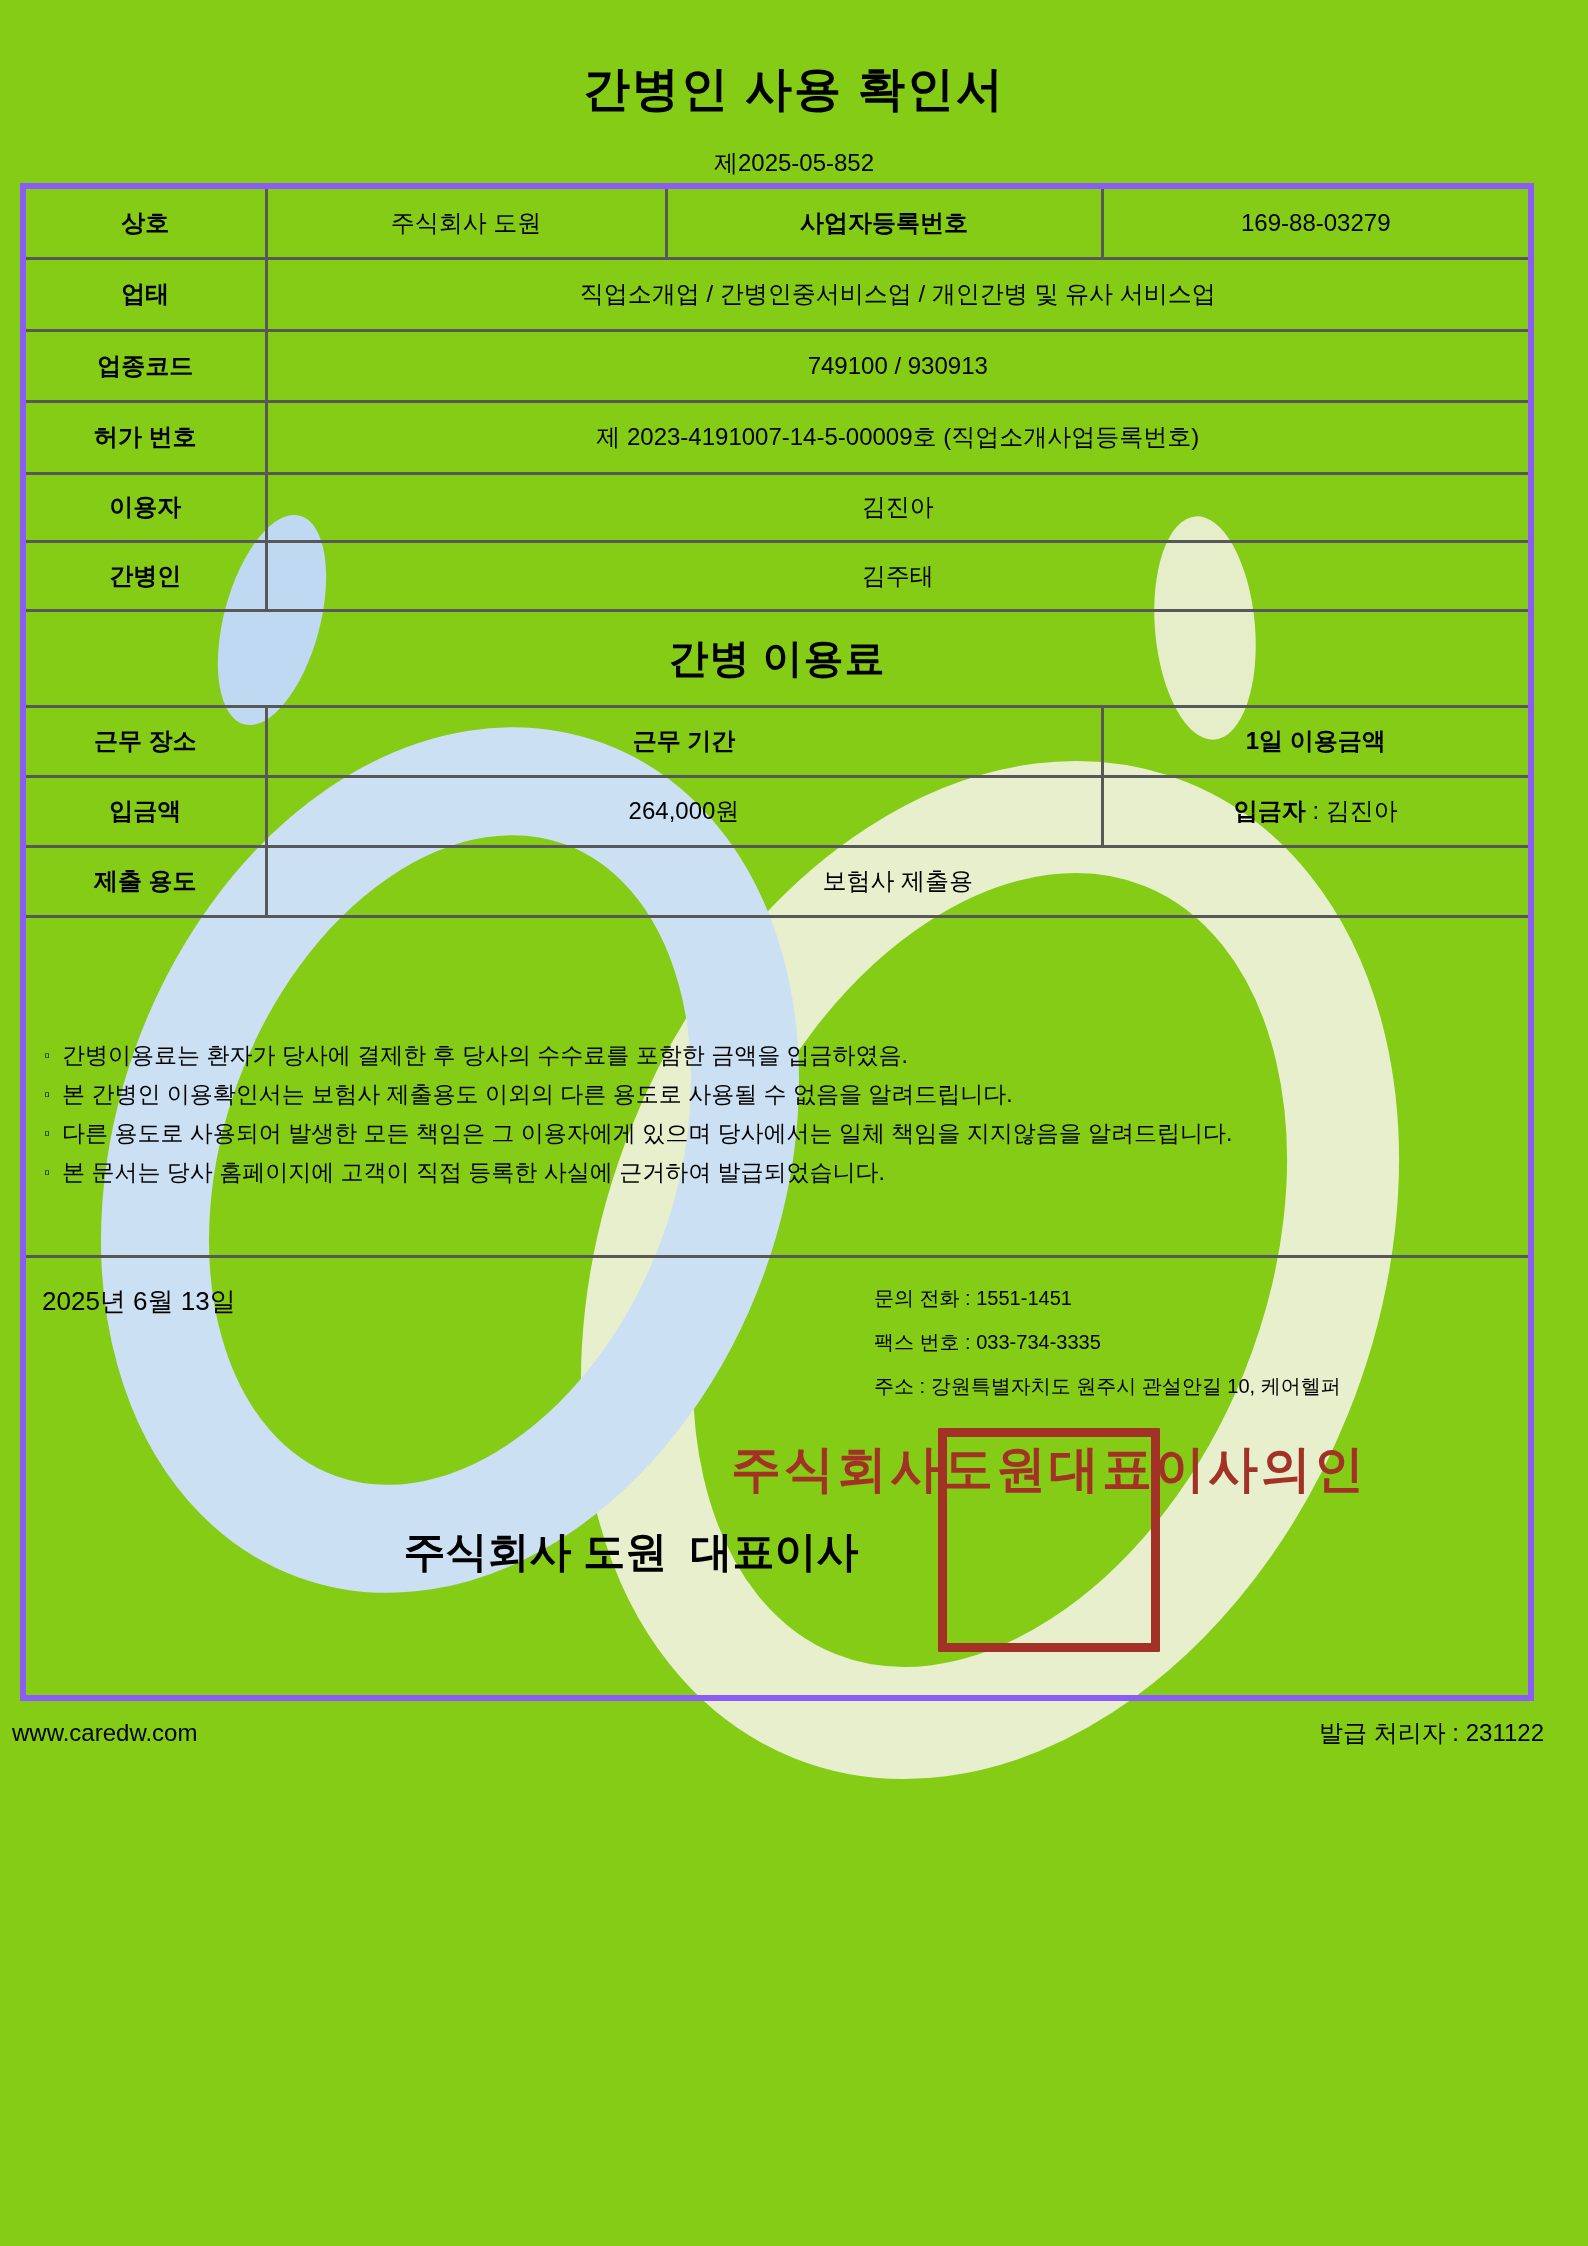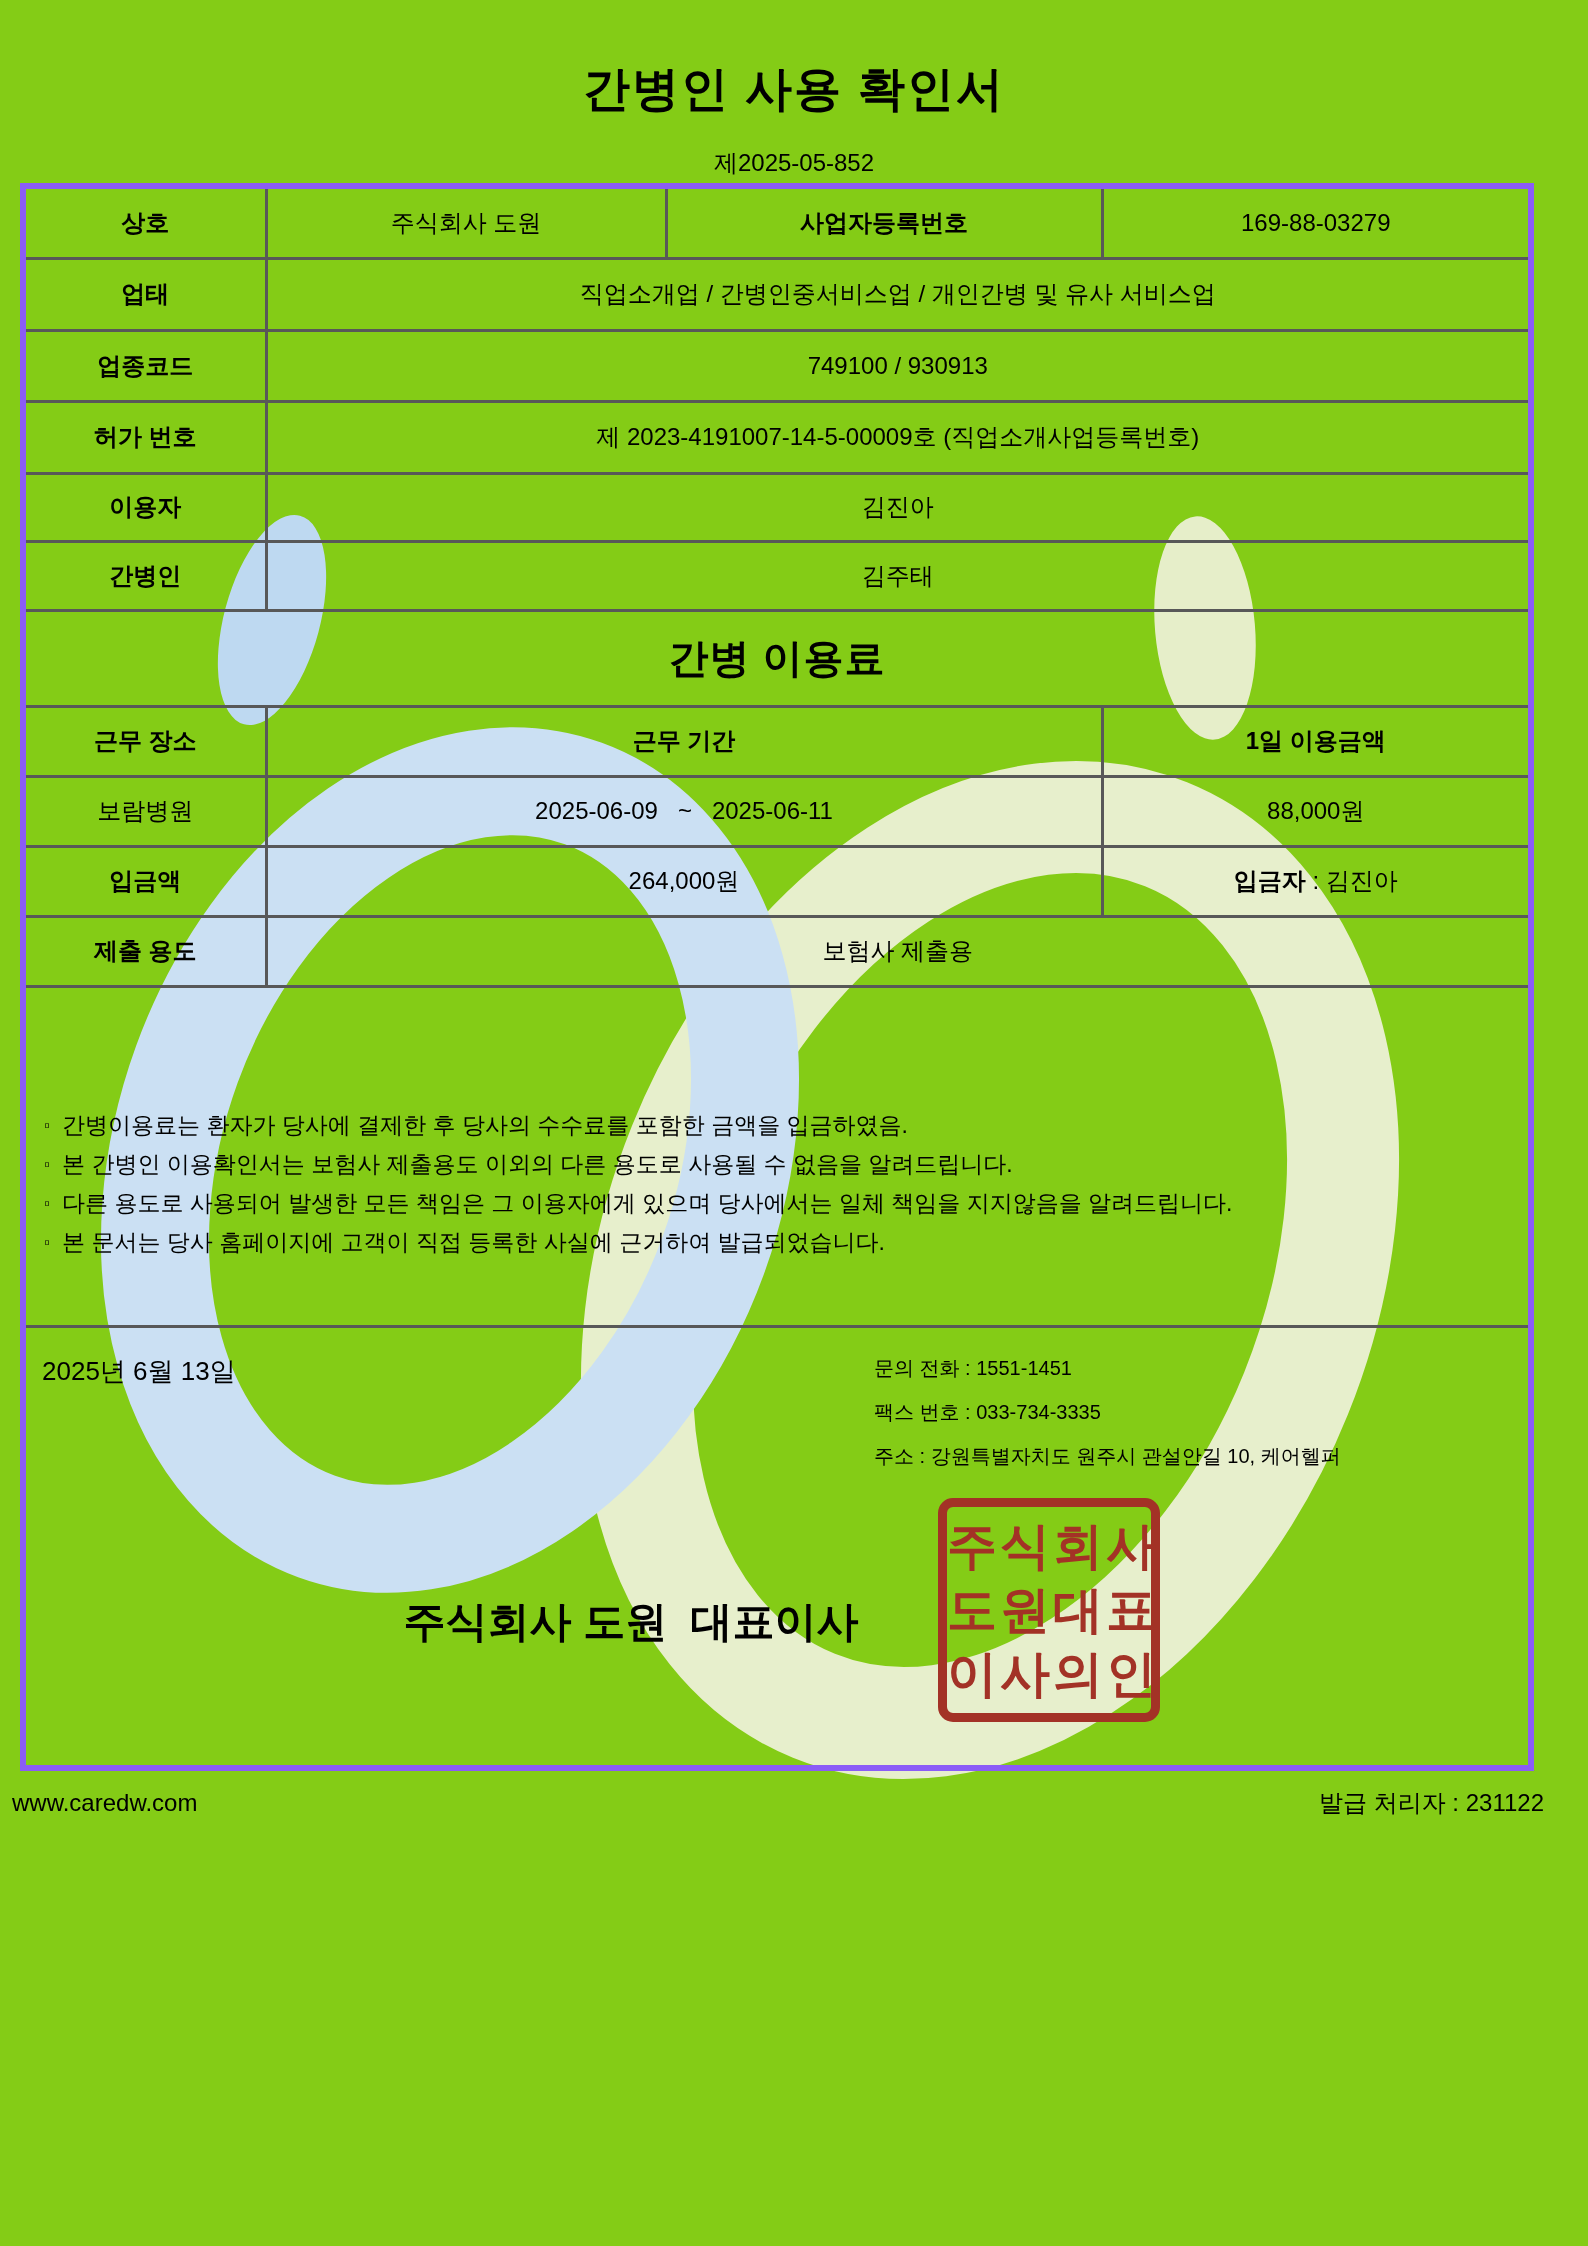--- a/index.html
+++ b/index.html
@@ -61,22 +61,22 @@
     text-align:left;
   }
   .contact-line{font-size:20px;line-height:44px;white-space:nowrap;}
   .company-line{
     position:absolute;left:290px;top:266px;width:630px;
     text-align:center;font-size:42px;font-weight:bold;white-space:pre;
   }
   .seal{
     position:absolute;left:912px;top:170px;
     width:204px;height:206px;
-    border:9px solid #a33226;border-radius:15px;
-    display:flex;flex-direction:column;justify-content:center;
+    border:9px solid #a33226;border-radius:1px;
+    display:flex;flex-direction:row;justify-content:center;
     background:transparent;
   }
   .seal-line{
     text-align:center;
     font-size:50px;line-height:64px;font-weight:bold;
     color:#a33226;letter-spacing:3px;white-space:nowrap;
   }
   .footer{
     width:1532px;
     margin:16px 0 0 12px;
@@ -146,25 +146,20 @@
       <tr style="height:96px">
         <td colspan="4" class="section-title">간병 이용료</td>
       </tr>
 
       <tr style="height:70px">
         <td class="lbl">근무 장소</td>
         <td colspan="2" class="lbl">근무 기간</td>
         <td class="lbl">1일 이용금액</td>
       </tr>
 
-      <tr style="height:70px">
-        <td>보람병원</td>
-        <td colspan="2" class="pre">2025-06-09   ~   2025-06-11</td>
-        <td>88,000원</td>
-      </tr>
 
       <tr style="height:70px">
         <td class="lbl">입금액</td>
         <td colspan="2">264,000원</td>
         <td><span class="lbl" style="font-weight:bold">입금자</span><span style="white-space:pre"> : 김진아</span></td>
       </tr>
 
       <tr style="height:70px">
         <td class="lbl">제출 용도</td>
         <td colspan="3">보험사 제출용</td>

